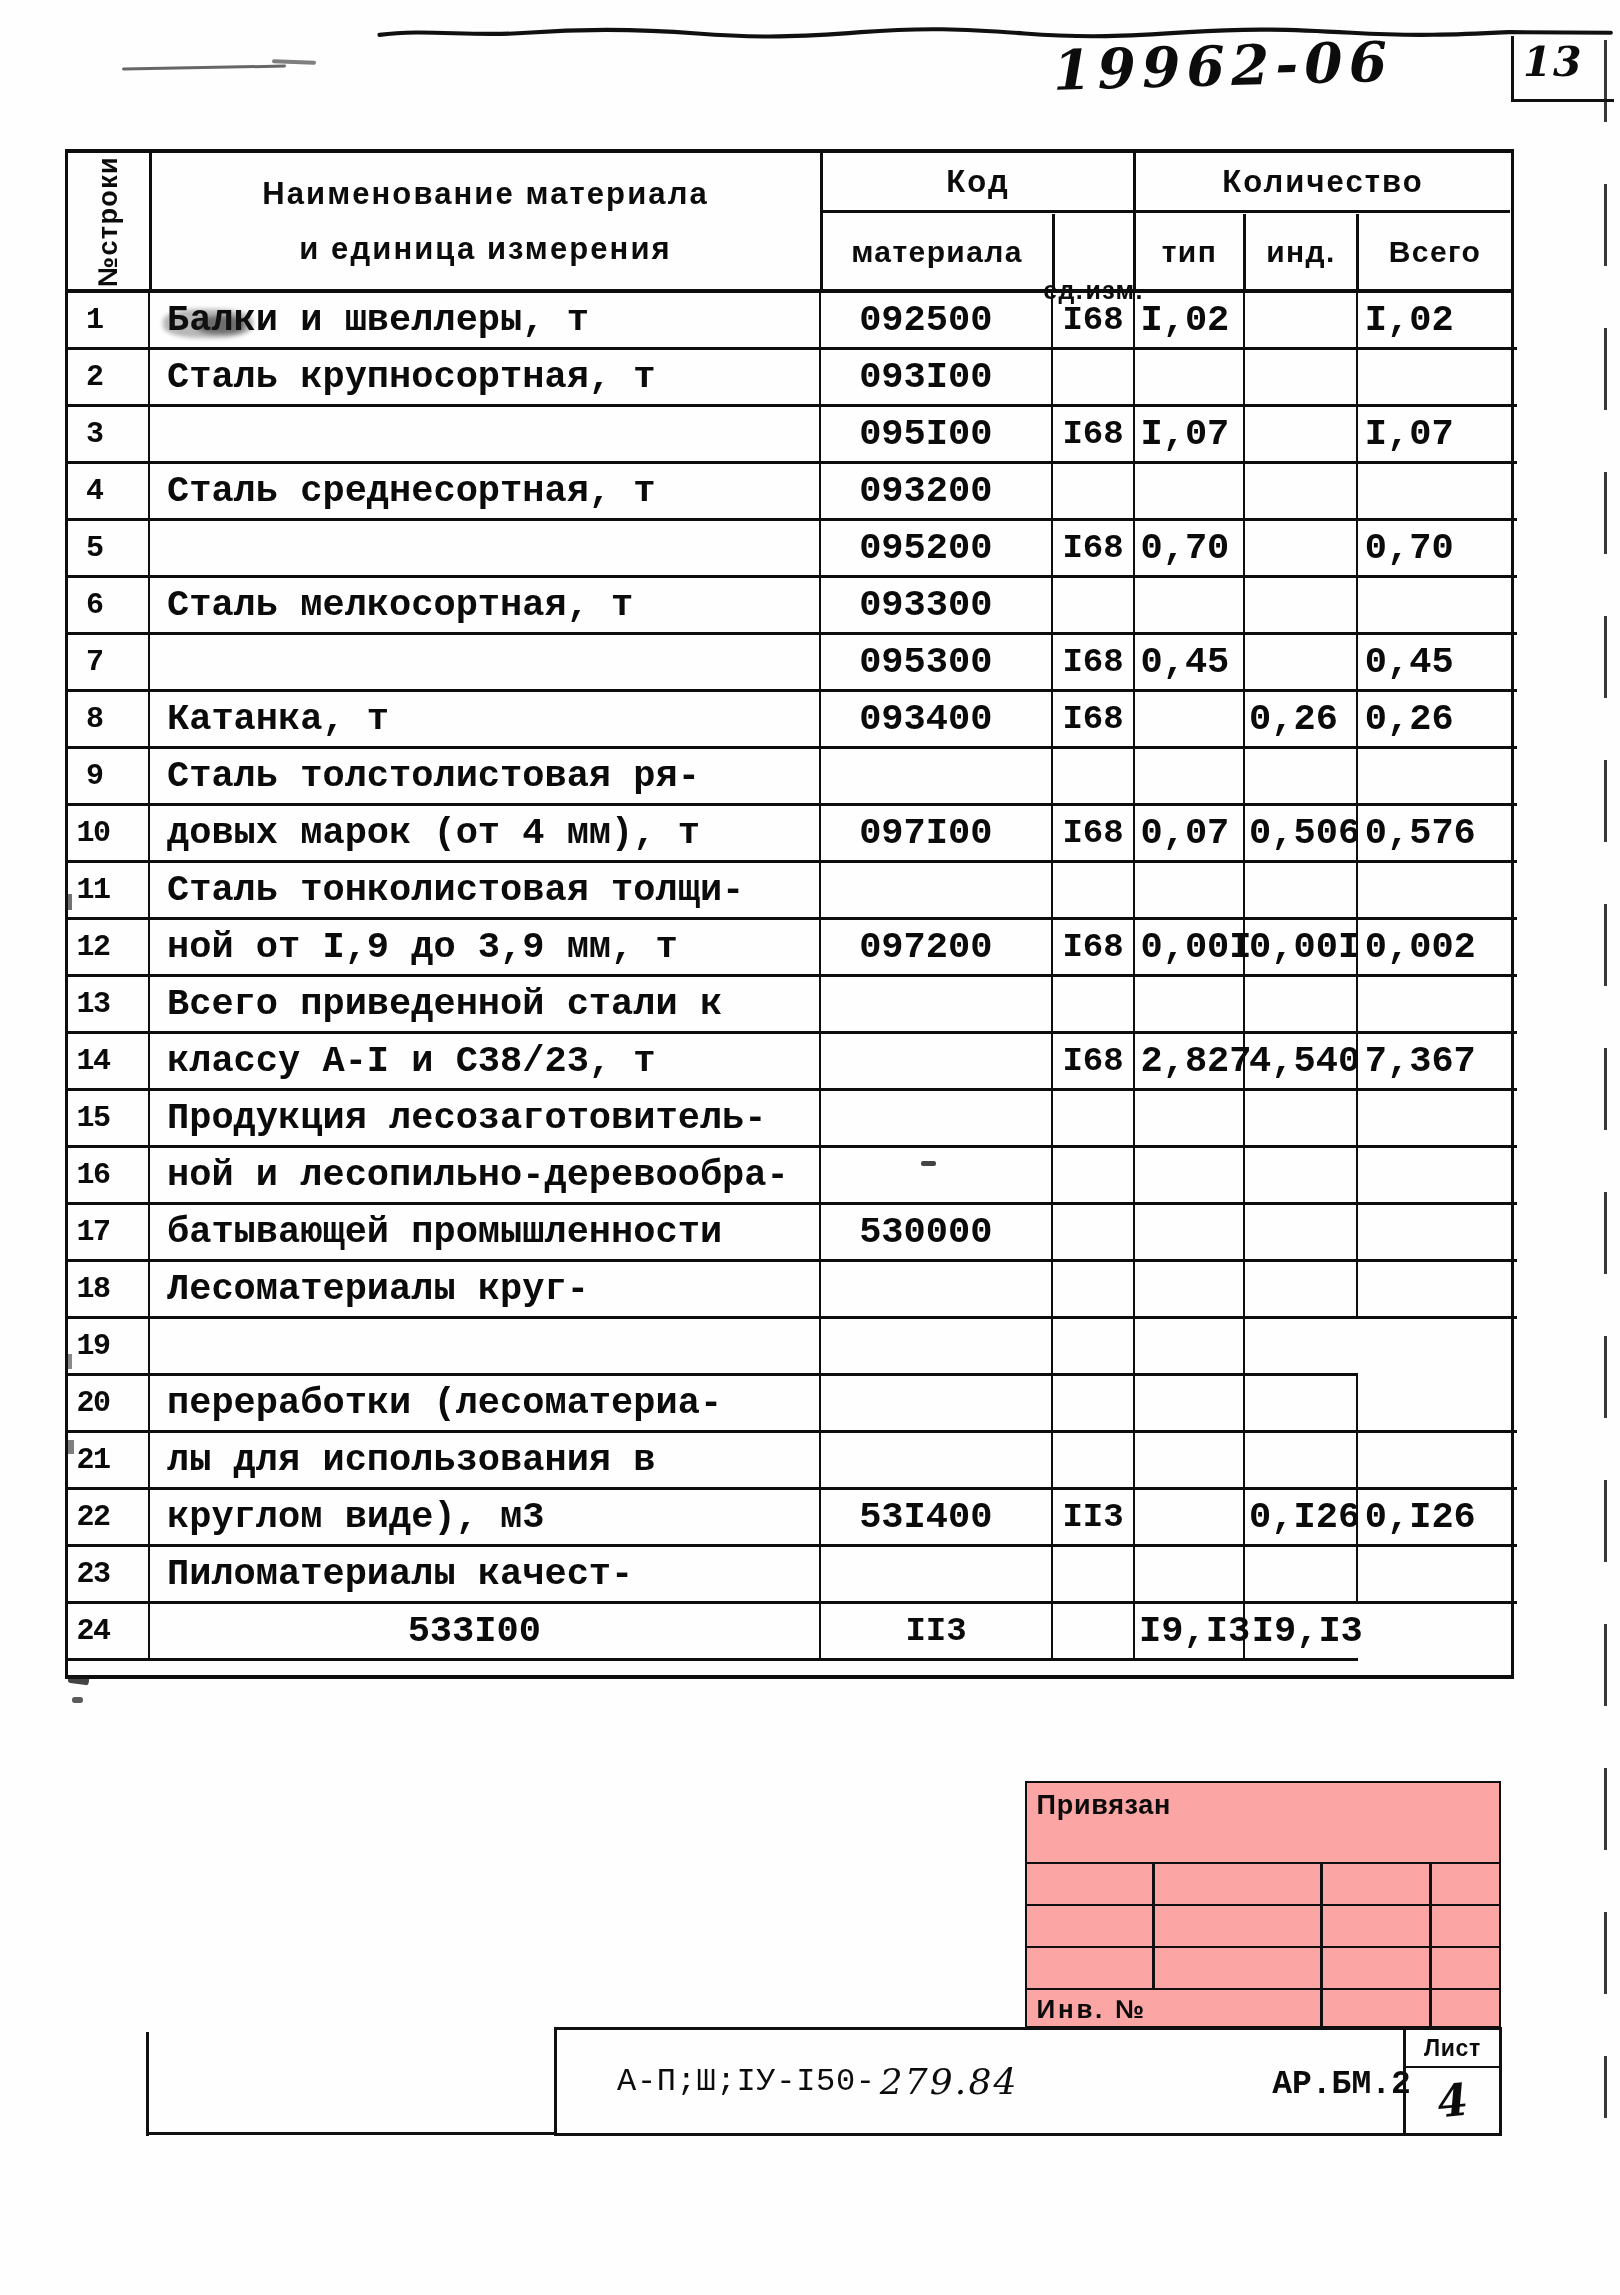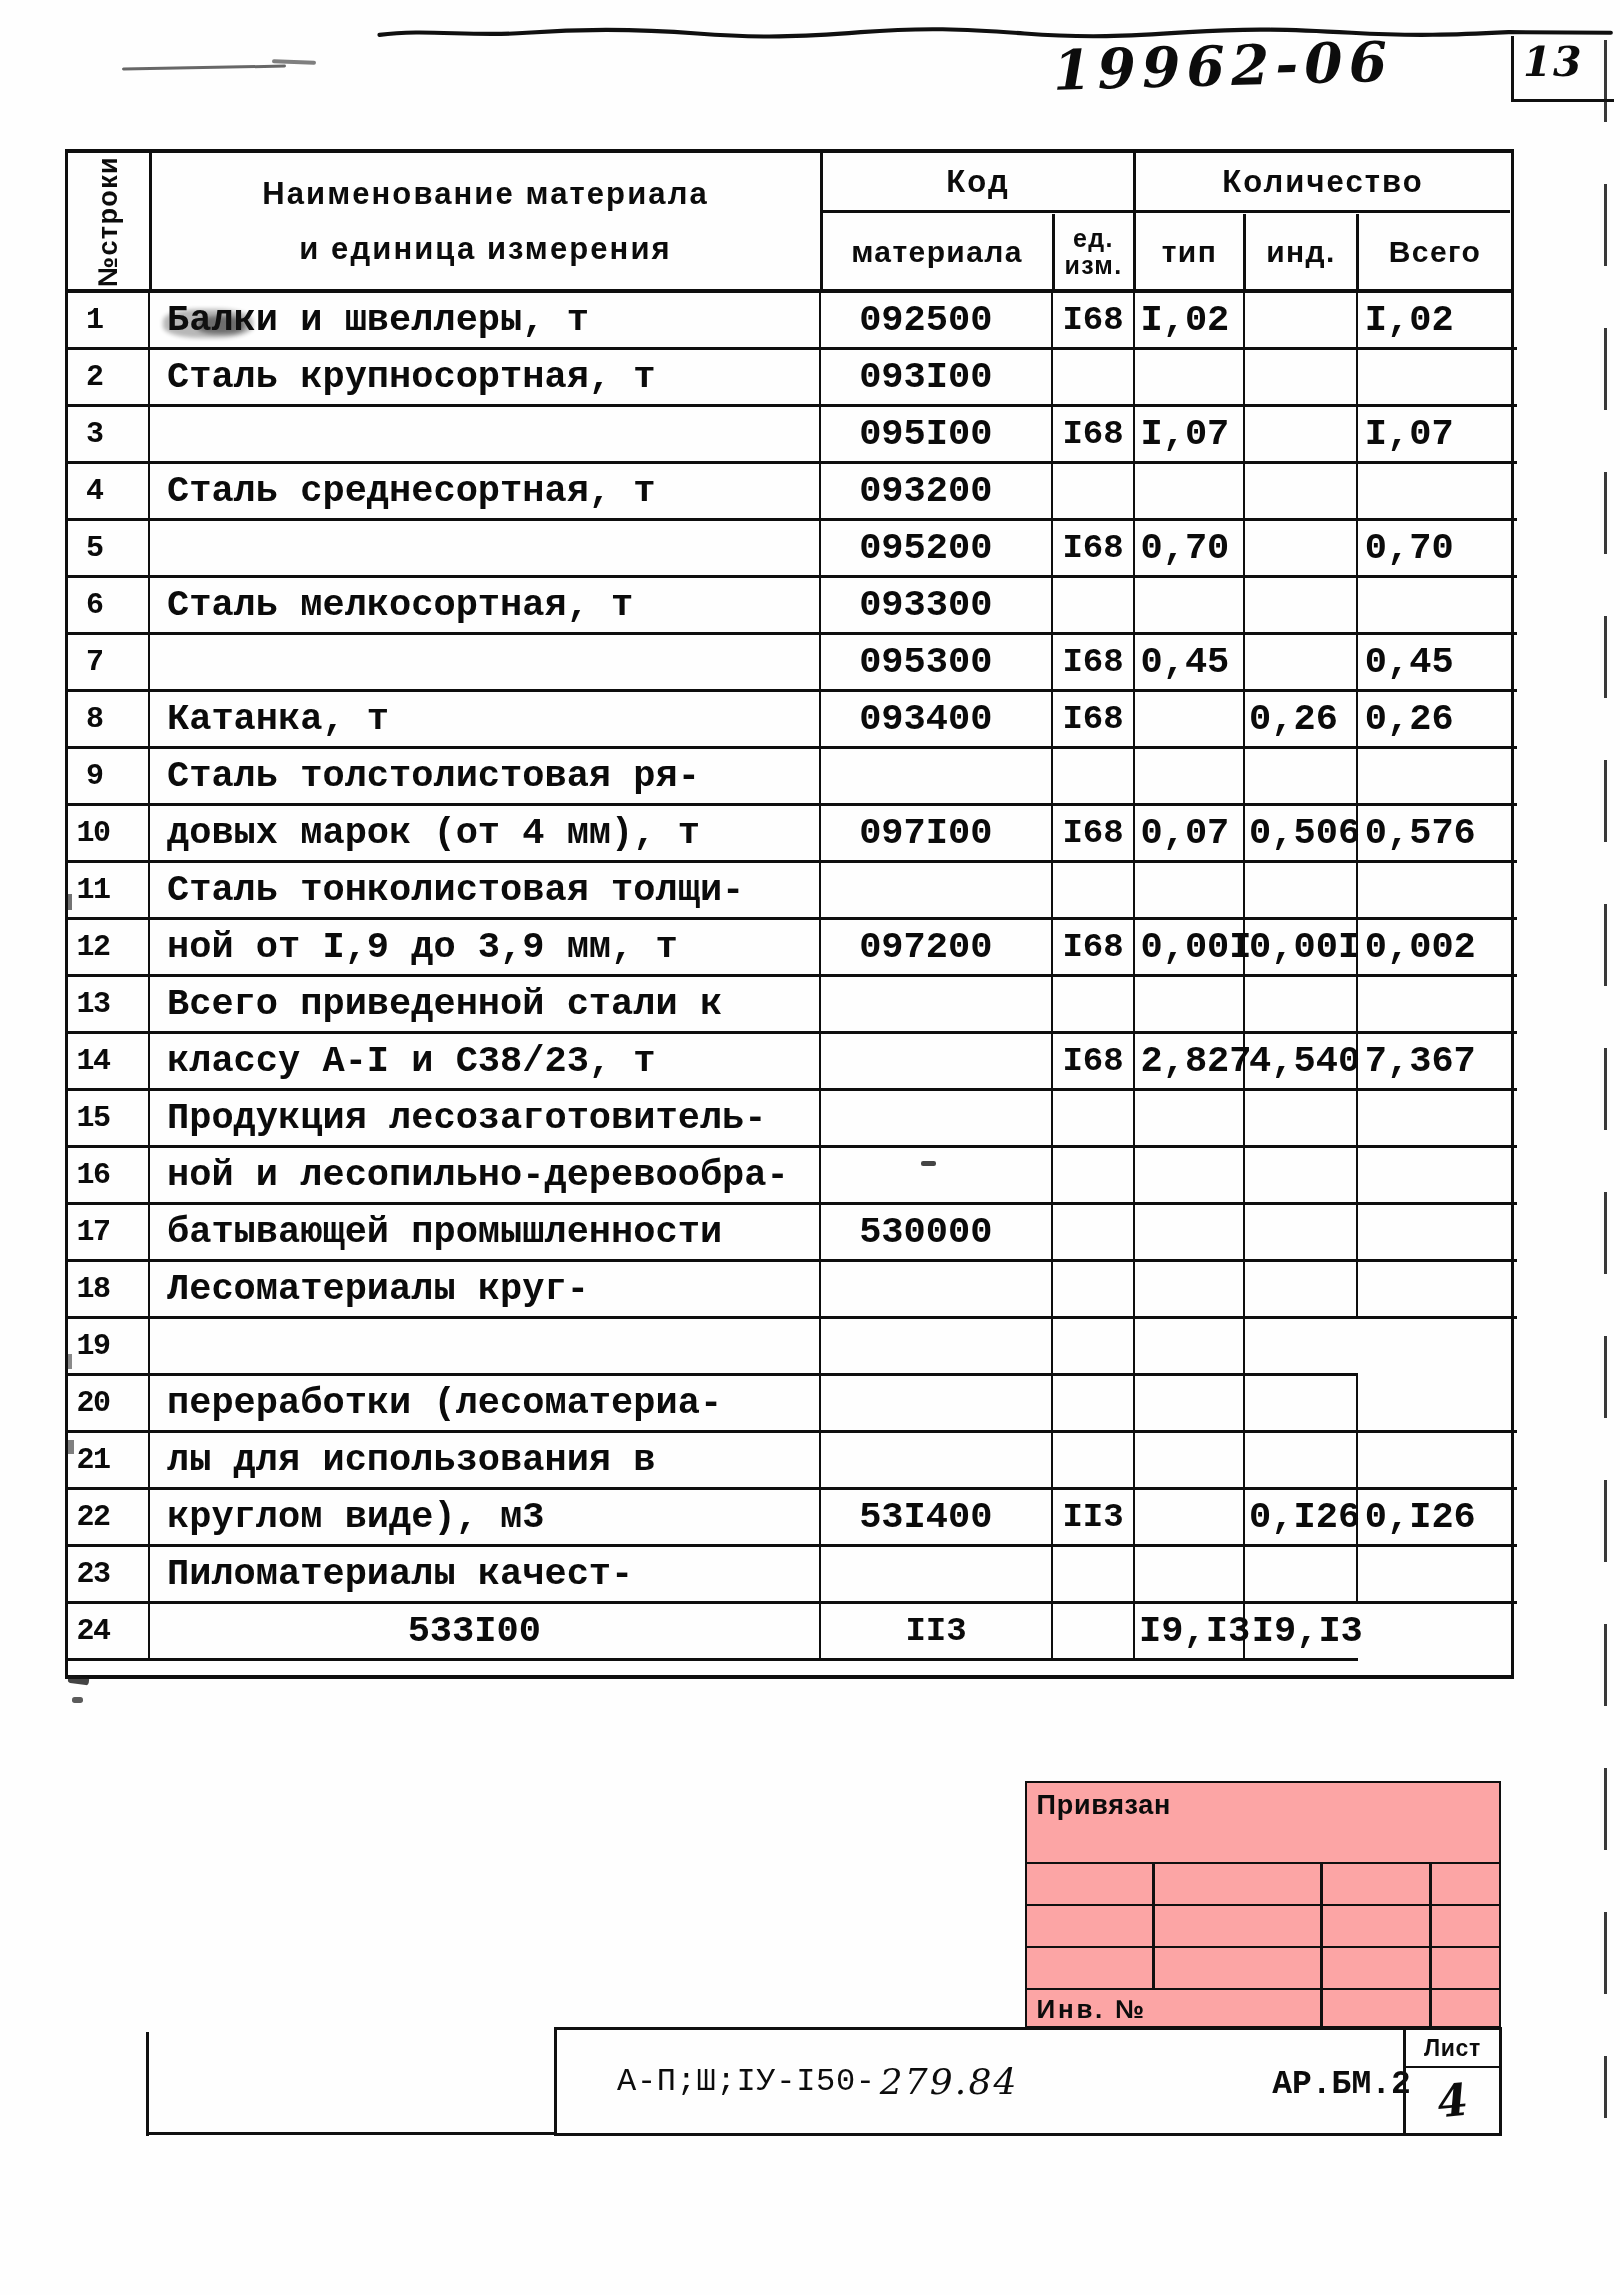--- a/index.html
+++ b/index.html
@@ -58,21 +58,21 @@
   .h-name{position:absolute;left:83px;top:0;width:669px;height:136px;
     display:flex;flex-direction:column;align-items:center;justify-content:center;gap:19px;
     font-size:31px;font-weight:600;letter-spacing:2.1px;}
   .h-group{position:absolute;top:0;height:57px;display:flex;align-items:center;justify-content:center;
     font-size:31px;font-weight:600;letter-spacing:2.1px;}
   .h-code-group{left:755px;width:310px;}
   .h-qty-group{left:1068px;width:374px;}
   .h-sub{position:absolute;top:61px;height:75px;display:flex;align-items:center;justify-content:center;
     font-size:30px;font-weight:600;letter-spacing:1.4px;}
   .h-code-sub{left:755px;width:228px;}
-  .h-unit-sub{left:986px;width:79px;flex-direction:column;gap:1.4px;font-size:25px;line-height:1.05;}
+  .h-unit-sub{left:986px;width:79px;gap:1.4px;font-size:25px;line-height:1.05;margin-top:39px;}
   .h-tip-sub{left:1068px;width:107px;}
   .h-ind-sub{left:1178px;width:110px;}
   .h-vsego-sub{left:1291px;width:152px;}
   
   .tbody{position:relative;}
   .trow{
     display:grid;
     grid-template-columns:82px 671px 232px 82px 110px 113px 159px;
     height:57px;box-sizing:border-box;
   }

